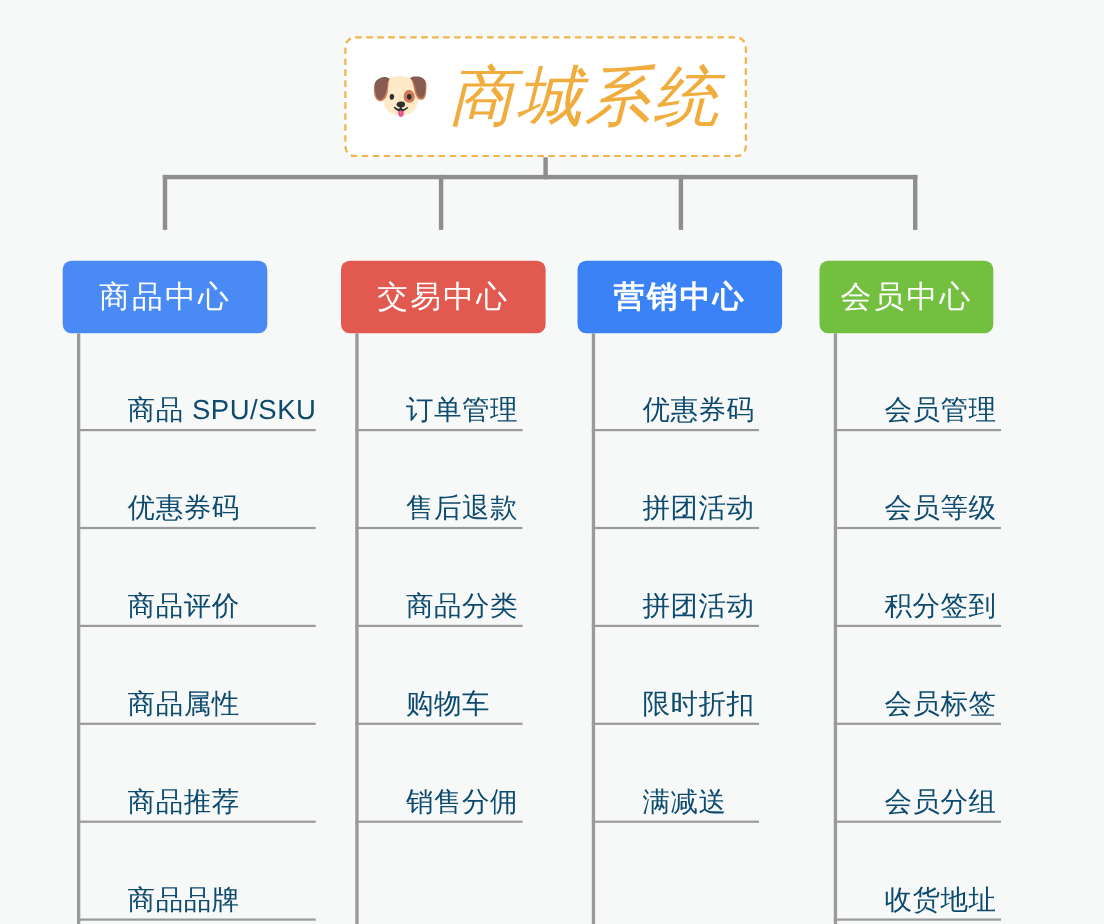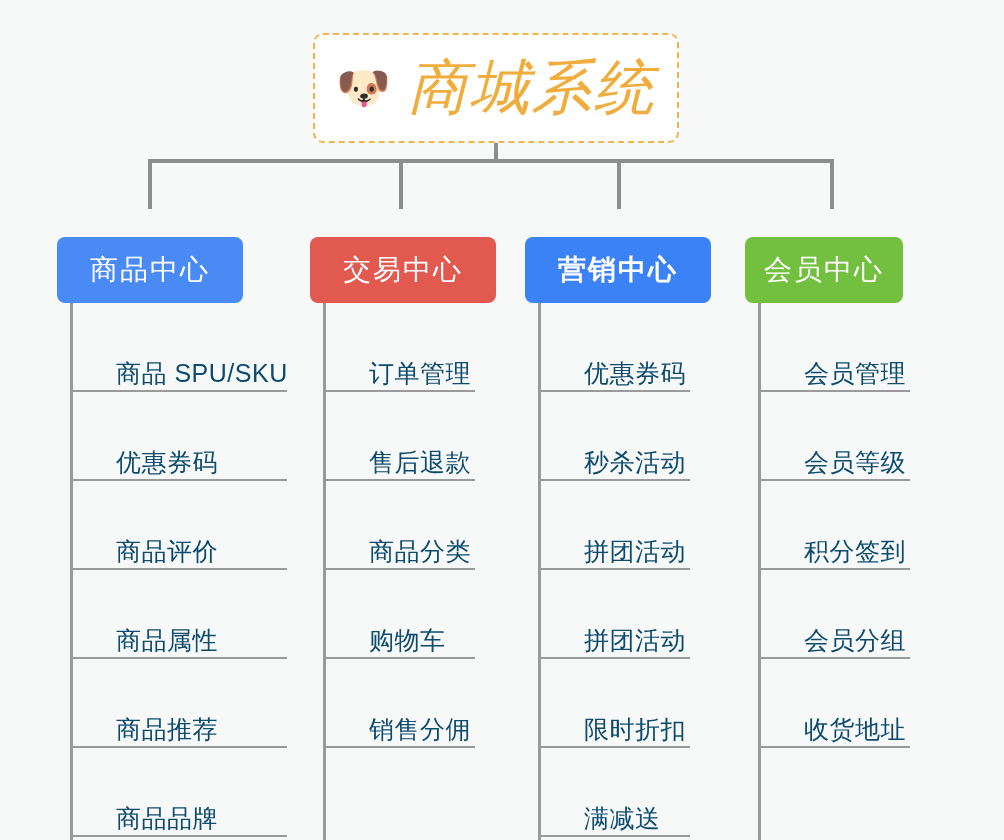--- a/index.html
+++ b/index.html
@@ -221,23 +221,20 @@
   <div class="column" id="col-2">
     <div class="cat-box">
       <span>营销中心</span>
     </div>
     <div class="leaf-list">
       <div class="spine"></div>
       <div class="leaf">
           <span class="leaf-label">优惠券码</span>
         </div>
       <div class="leaf">
-          <span class="leaf-label">秒杀活动</span>
-        </div>
-      <div class="leaf">
           <span class="leaf-label">拼团活动</span>
         </div>
       <div class="leaf">
           <span class="leaf-label">拼团活动</span>
         </div>
       <div class="leaf">
           <span class="leaf-label">限时折扣</span>
         </div>
       <div class="leaf">
           <span class="leaf-label">满减送</span>
@@ -254,20 +251,23 @@
       <div class="leaf">
           <span class="leaf-label">会员管理</span>
         </div>
       <div class="leaf">
           <span class="leaf-label">会员等级</span>
         </div>
       <div class="leaf">
           <span class="leaf-label">积分签到</span>
         </div>
       <div class="leaf">
+          <span class="leaf-label">会员标签</span>
+        </div>
+      <div class="leaf">
           <span class="leaf-label">会员分组</span>
         </div>
       <div class="leaf">
           <span class="leaf-label">收货地址</span>
         </div>
     </div>
   </div>
 
 </div>
 

